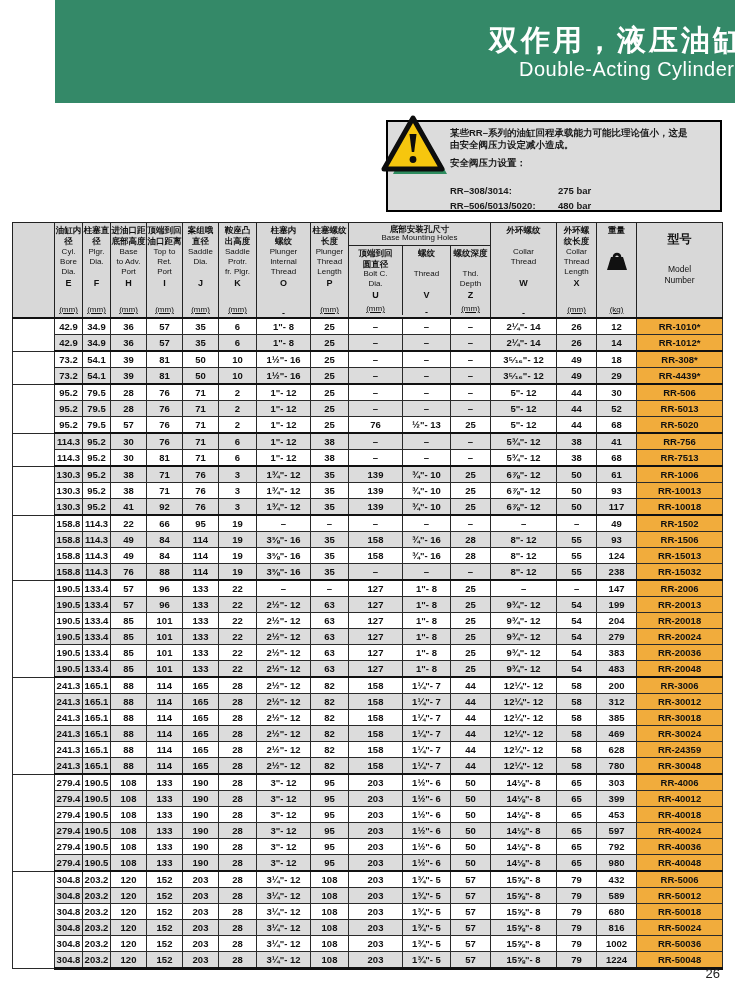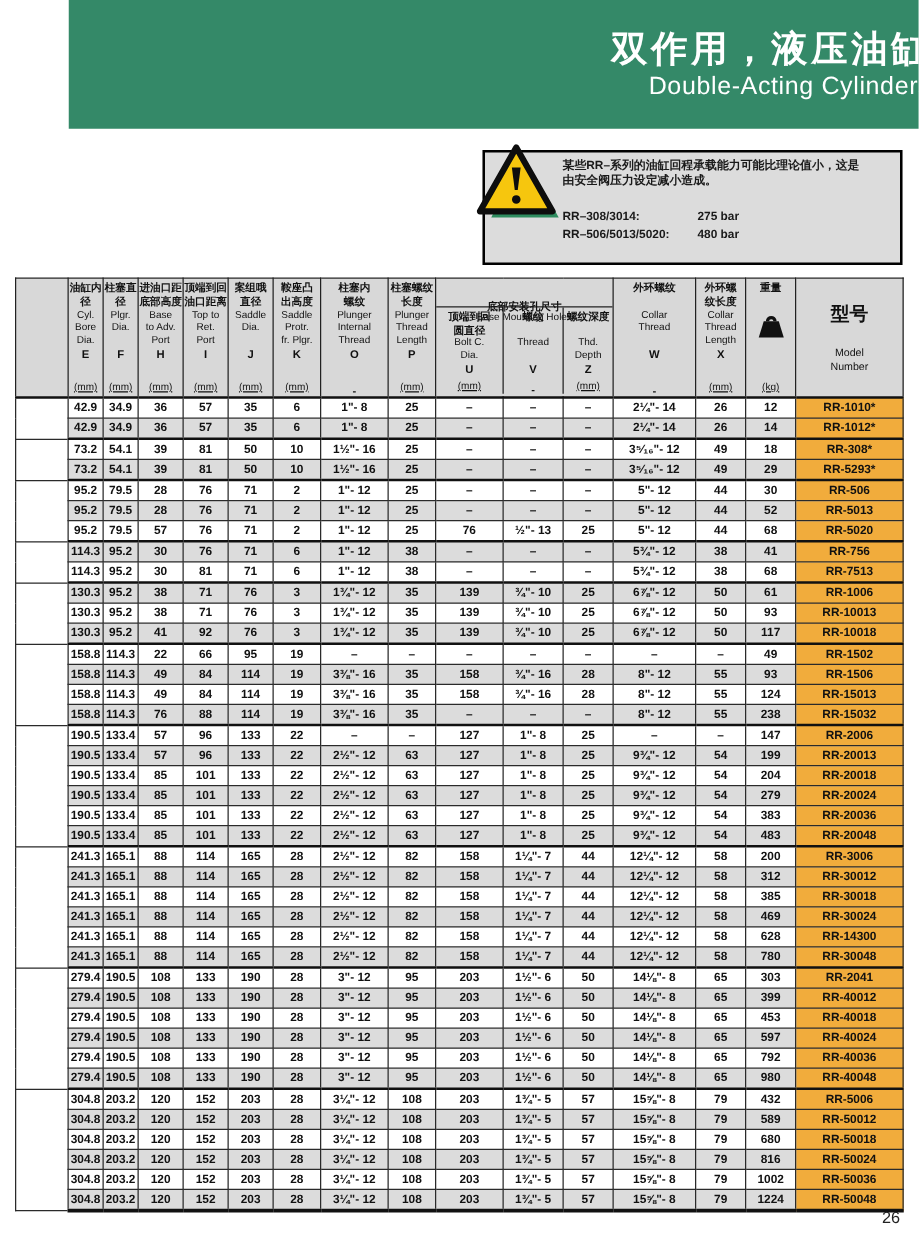--- a/index.html
+++ b/index.html
@@ -38,28 +38,28 @@
   th.th-lead{background:#fff;}
   th.th-model{background:var(--orange);}
   .h-stack{display:flex;flex-direction:column;align-items:center;height:92px;padding-top:2px;box-sizing:border-box;}
   .h-stack .zh{font-weight:bold;font-size:8.5px;line-height:1.25;white-space:pre-line;min-height:22px;text-align:center;}
   .h-stack .en{font-size:8px;line-height:1.25;white-space:pre-line;min-height:31px;text-align:center;}
   .h-stack .code{font-weight:bold;font-size:9px;}
   .h-stack .unit{font-size:8px;margin-top:auto;padding-bottom:1px;text-decoration:underline;}
   .h-stack.sub{height:68px;}
   .h-stack.sub .zh{min-height:21px;}
   .h-stack.sub .en{min-height:21px;}
-  .g-title{height:23px;border-bottom:1px solid var(--line);text-align:center;box-sizing:border-box;padding-top:17px;}
+  .g-title{height:23px;border-bottom:1px solid var(--line);text-align:center;box-sizing:border-box;padding-top:1px;}
   .g-zh{font-weight:bold;font-size:8.5px;line-height:1.2;}
   .g-en{font-size:8px;line-height:1.1;}
   .g-cols{display:flex;height:69px;}
   .g-col{box-sizing:border-box;border-right:1px solid var(--line);}
   .g-col:last-child{border-right:none;flex:1;}
   .w-icon{display:block;margin:5px auto 0 auto;}
-  .m-zh{font-weight:bold;font-size:15px;margin-top:19px;}
+  .m-zh{font-weight:bold;font-size:12px;margin-top:8px;}
   .m-en{font-size:8.5px;text-align:center;margin-top:16px;line-height:1.3;white-space:pre-line;}
 
   table.spec td{border:1px solid #2a2a2a;height:15px;font-size:9.5px;font-weight:bold;
                 text-align:center;padding:0;color:#111;background:#fff;line-height:1;}
   tr.alt td{background:var(--stripe);}
   td.model{background:var(--orange) !important;text-align:left;padding-left:3px;font-size:9px;}
   td.lead{background:#fff !important;border-bottom:2px solid #111;}
   tr.group-end td{border-bottom:2px solid #111;}
   tbody tr:last-child td{border-bottom:3px solid #111;}
 
@@ -78,20 +78,21 @@
   <div class="warnbox">
     <svg class="warn-icon" viewBox="0 0 70 64">
       <polygon class="tri-shadow" points="39,9 68,60 14,60"></polygon>
       <polygon class="tri-main" points="34,4 63,55 5,55"></polygon>
       <path class="tri-mark" d="M30.5 20 h7 l-2.3 18 h-2.4 z"></path>
       <circle class="tri-mark" cx="34" cy="45.5" r="3.4"></circle>
     </svg>
     <div class="warn-text">
       <div class="warn-body">某些RR–系列的油缸回程承载能力可能比理论值小，这是
 由安全阀压力设定减小造成。</div>
+      <div class="warn-sub">安全阀压力设置：</div>
       <div class="warn-rows">
         <div class="set-row">
           <span class="set-label">RR–308/3014:</span>
           <span class="set-value">275 bar</span>
         </div>
         <div class="set-row">
           <span class="set-label">RR–506/5013/5020:</span>
           <span class="set-value">480 bar</span>
         </div>
       </div>
@@ -342,21 +343,21 @@
           <td>50</td>
           <td>10</td>
           <td>1½"- 16</td>
           <td>25</td>
           <td>–</td>
           <td>–</td>
           <td>–</td>
           <td>3⁵⁄₁₆"- 12</td>
           <td>49</td>
           <td>29</td>
-          <td class="model">RR-5293*</td>
+          <td class="model">RR-4439*</td>
         </tr>
         <tr>
           <td class="lead" rowspan="3"></td>
           <td>95.2</td>
           <td>79.5</td>
           <td>28</td>
           <td>76</td>
           <td>71</td>
           <td>2</td>
           <td>1"- 12</td>
@@ -739,21 +740,21 @@
           <td>165</td>
           <td>28</td>
           <td>2½"- 12</td>
           <td>82</td>
           <td>158</td>
           <td>1¼"- 7</td>
           <td>44</td>
           <td>12¼"- 12</td>
           <td>58</td>
           <td>628</td>
-          <td class="model">RR-14300</td>
+          <td class="model">RR-24359</td>
         </tr>
         <tr class="alt group-end">
           <td>241.3</td>
           <td>165.1</td>
           <td>88</td>
           <td>114</td>
           <td>165</td>
           <td>28</td>
           <td>2½"- 12</td>
           <td>82</td>
@@ -774,21 +775,21 @@
           <td>190</td>
           <td>28</td>
           <td>3"- 12</td>
           <td>95</td>
           <td>203</td>
           <td>1½"- 6</td>
           <td>50</td>
           <td>14⅛"- 8</td>
           <td>65</td>
           <td>303</td>
-          <td class="model">RR-2041</td>
+          <td class="model">RR-4006</td>
         </tr>
         <tr class="alt">
           <td>279.4</td>
           <td>190.5</td>
           <td>108</td>
           <td>133</td>
           <td>190</td>
           <td>28</td>
           <td>3"- 12</td>
           <td>95</td>

